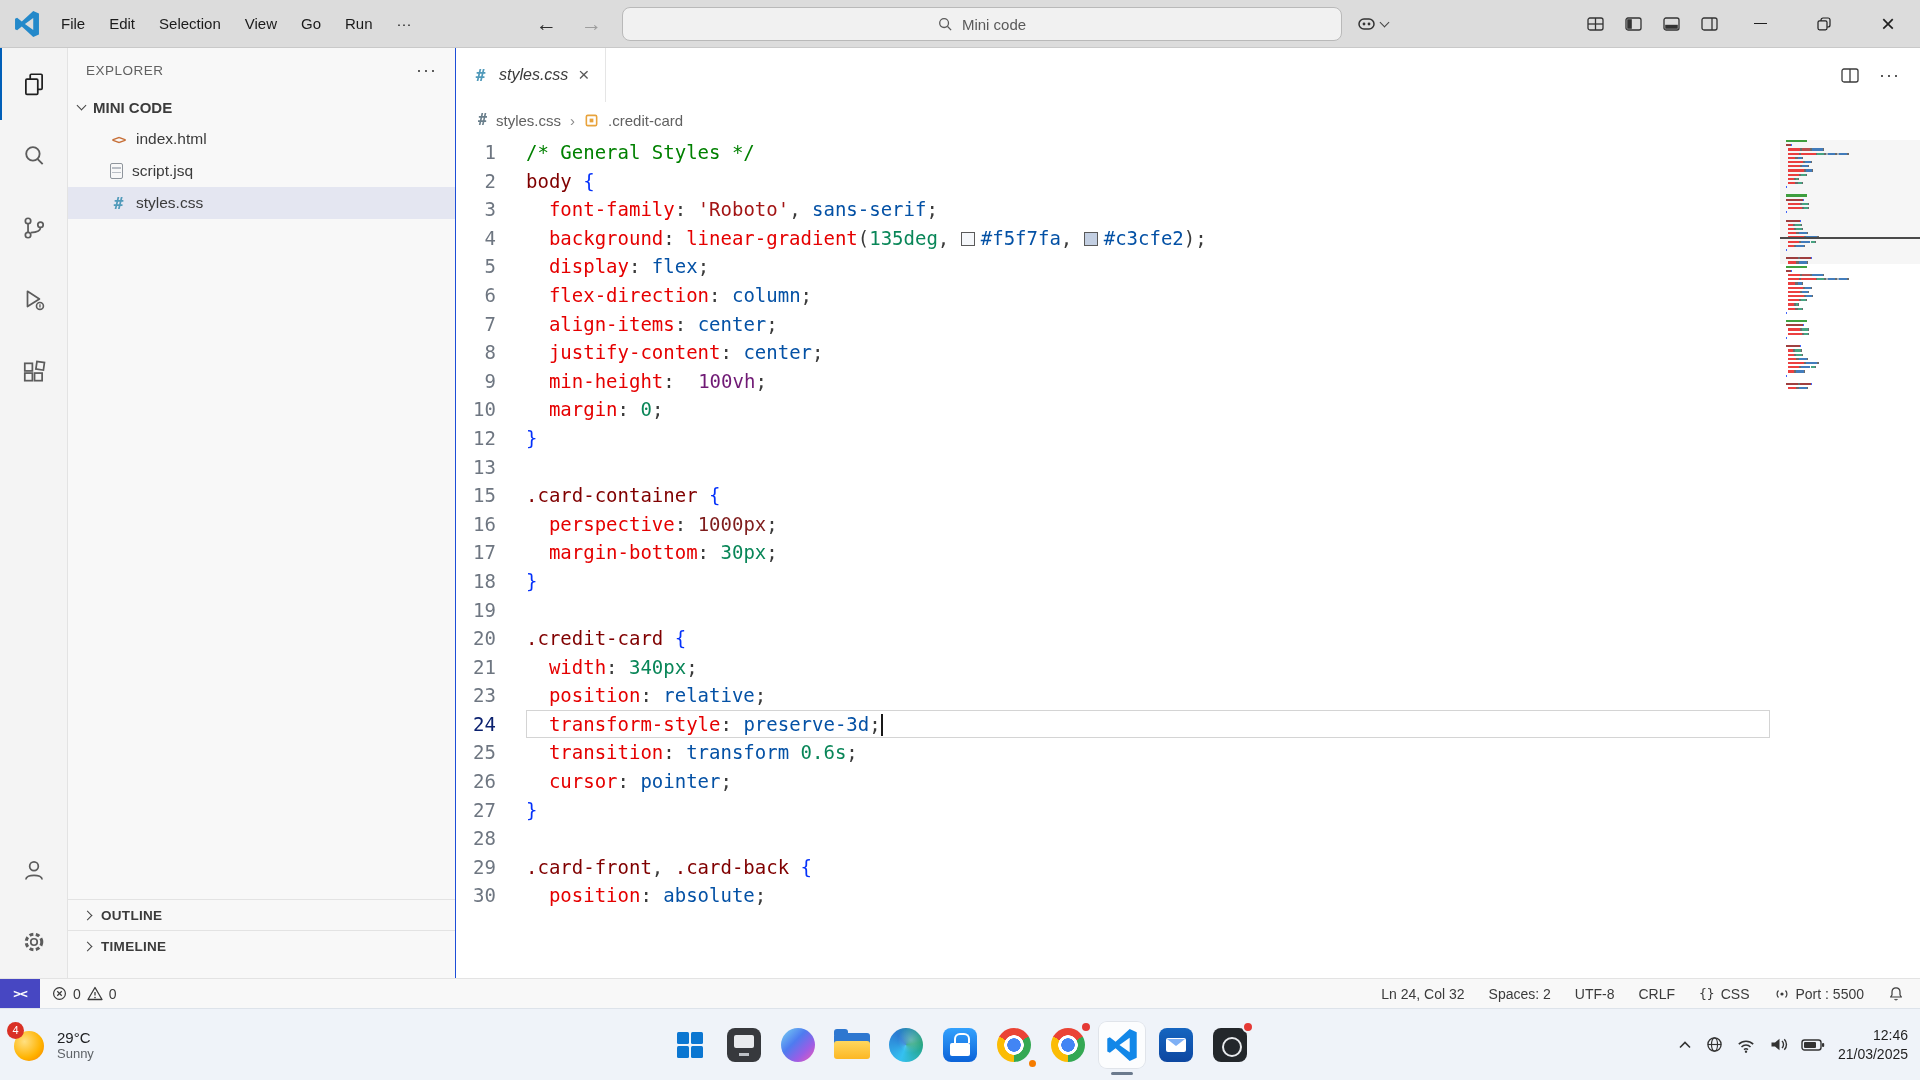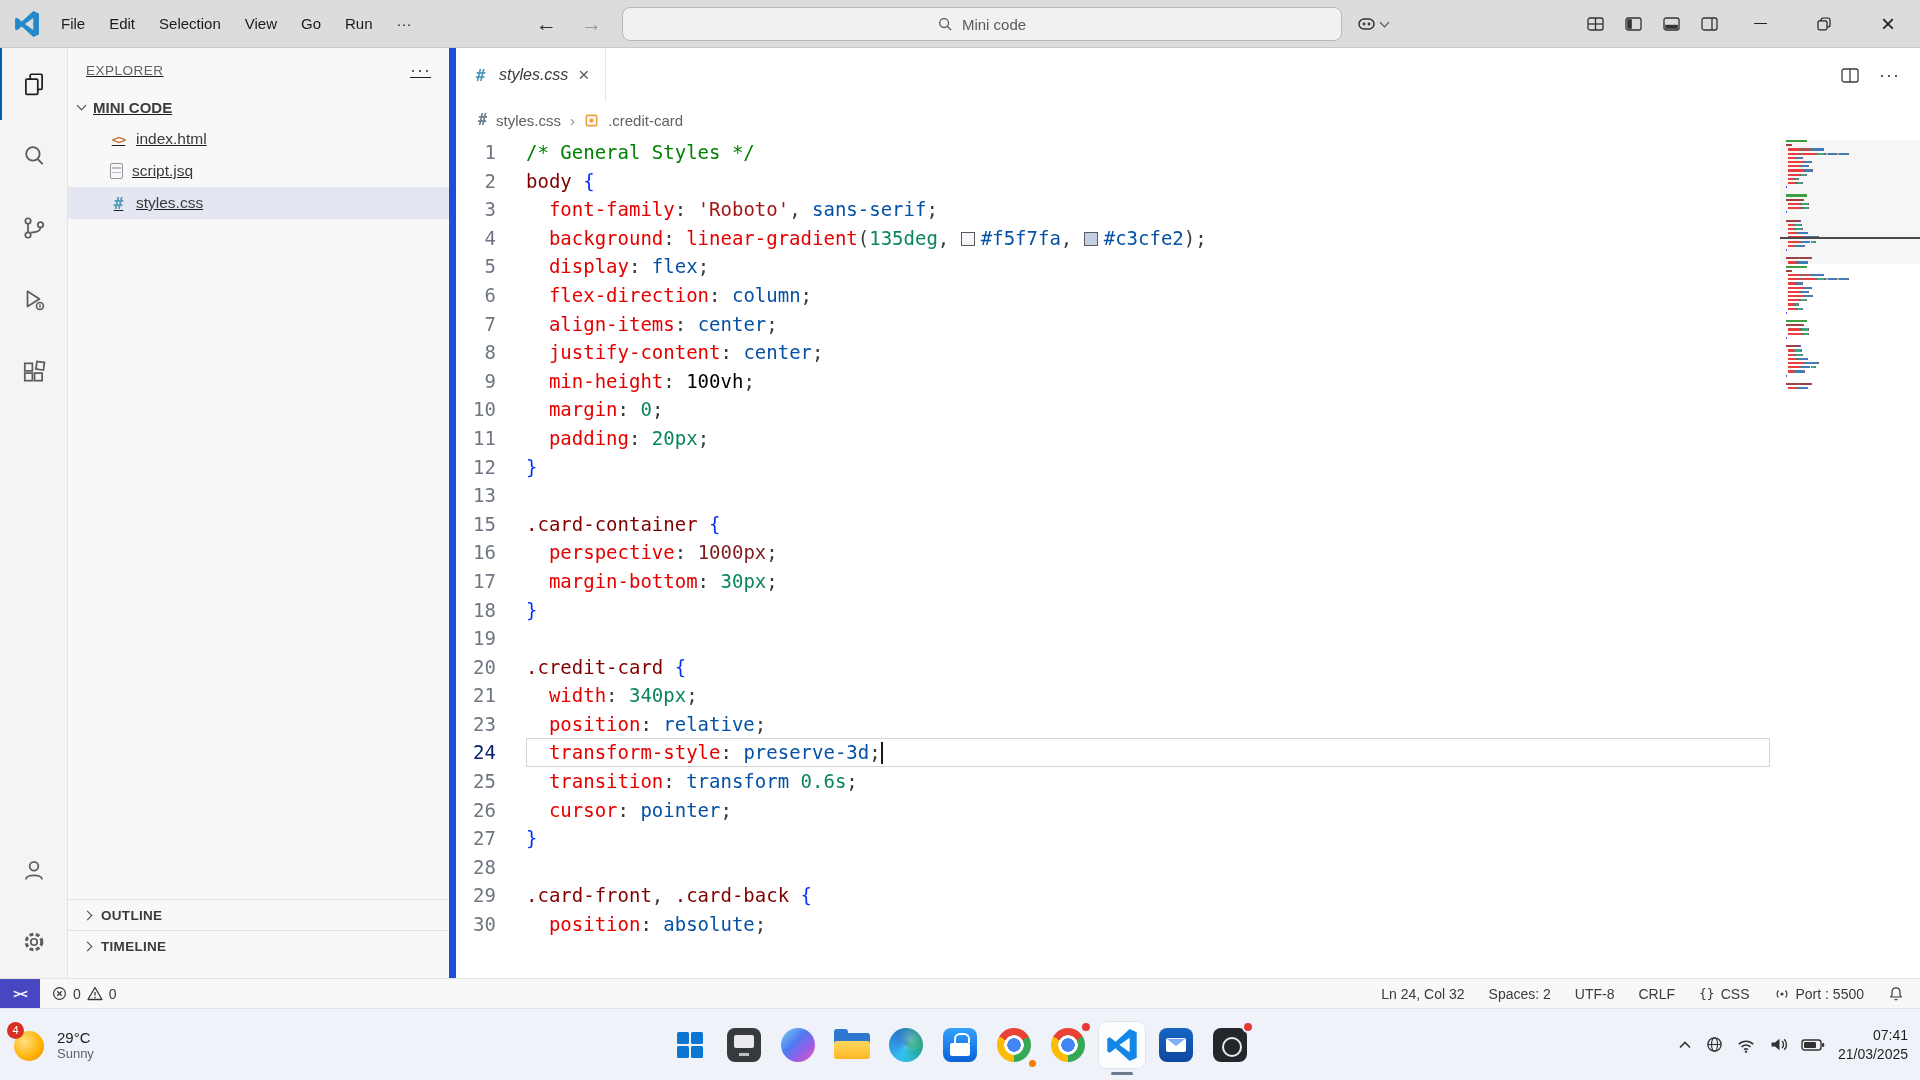--- a/index.html
+++ b/index.html
@@ -27,21 +27,21 @@
   .close-x { font-size:24px; font-weight:300; color:#1f1f1f; line-height:1; }
 
   
   .workbench { height:930px; flex:none; display:flex; background:#fff; }
 
   .activitybar { width:68px; flex:none; background:#f4f4f4; border-right:1px solid #e3e3e3; display:flex; flex-direction:column; align-items:center; }
   .ab-item { width:67px; height:72px; display:flex; align-items:center; justify-content:center; color:#5c5c5c; }
   .ab-item.active { color:#1f1f1f; box-shadow:inset 2px 0 0 #005fb8; }
   .ab-bottom { margin-top:auto; }
 
-  .sidebar { width:388px; flex:none; background:#f8f8f8; border-right:7px solid #1d4ed8; position:relative; font-size:15.5px;text-decoration:underline; }
+  .sidebar { width:388px; flex:none; background:#f8f8f8; border-right:1px solid #1d4ed8; position:relative; font-size:15.5px; }
   .sb-header { height:44px; display:flex; align-items:center; padding:0 18px; color:#616161; font-size:13.5px; letter-spacing:.5px; }
   .sb-more { margin-left:auto; color:#444; font-size:18px; letter-spacing:1px; }
   .ws-row { height:31px; display:flex; align-items:center; gap:8px; padding-left:10px; font-weight:700; color:#3b3b3b; font-size:15px; }
   .file-row { height:32px; display:flex; align-items:center; gap:9px; padding-left:42px; color:#3b3b3b; }
   .file-row.selected { background:#e4e6f1; }
   .fi { width:17px; text-align:center; flex:none; font-family:"DejaVu Sans Mono",monospace; }
   .fi-html { color:#c76f37; font-weight:bold; font-size:13px; letter-spacing:-1px; }
   .fi-css  { color:#519aba; font-weight:bold; font-size:16px; }
   .fi-file { width:13px; height:16px; border:1.5px solid #8f959c; border-radius:2px; background:repeating-linear-gradient(#f8f8f8 0 3px,#b9bec5 3px 4.5px); background-clip:content-box; padding:2px 1px; }
   .sidebar-sections { position:absolute; bottom:17px; left:0; right:0; }
@@ -349,29 +349,25 @@
             <div class="code-line">
               <span class="line-num">7</span>
               <span class="line-text"><span style="color: rgb(59, 59, 59);">  </span><span style="color: rgb(229, 0, 0);">align-items</span><span style="color: rgb(59, 59, 59);">: </span><span style="color: rgb(4, 81, 165);">center</span><span style="color: rgb(59, 59, 59);">;</span></span>
             </div>
             <div class="code-line">
               <span class="line-num">8</span>
               <span class="line-text"><span style="color: rgb(59, 59, 59);">  </span><span style="color: rgb(229, 0, 0);">justify-content</span><span style="color: rgb(59, 59, 59);">: </span><span style="color: rgb(4, 81, 165);">center</span><span style="color: rgb(59, 59, 59);">;</span></span>
             </div>
             <div class="code-line">
               <span class="line-num">9</span>
-              <span class="line-text"><span style="color: rgb(59, 59, 59);">  </span><span style="color: rgb(229, 0, 0);">min-height</span><span style="color: rgb(59, 59, 59);">: </span><span style="color: #000000;">100vh</span><span style="color: rgb(59, 59, 59);">;</span></span>
+              <span class="line-text"><span style="color: rgb(59, 59, 59);">  </span><span style="color: rgb(229, 0, 0);">min-height</span><span style="color: rgb(59, 59, 59);">: </span><span style="color: #701a75; margin-left: 12px;">100vh</span><span style="color: rgb(59, 59, 59);">;</span></span>
             </div>
             <div class="code-line">
               <span class="line-num">10</span>
               <span class="line-text"><span style="color: rgb(59, 59, 59);">  </span><span style="color: rgb(229, 0, 0);">margin</span><span style="color: rgb(59, 59, 59);">: </span><span style="color: rgb(9, 134, 88);">0</span><span style="color: rgb(59, 59, 59);">;</span></span>
-            </div>
-            <div class="code-line">
-              <span class="line-num">11</span>
-              <span class="line-text"><span style="color: rgb(59, 59, 59);">  </span><span style="color: rgb(229, 0, 0);">padding</span><span style="color: rgb(59, 59, 59);">: </span><span style="color: rgb(9, 134, 88);">20px</span><span style="color: rgb(59, 59, 59);">;</span></span>
             </div>
             <div class="code-line">
               <span class="line-num">12</span>
               <span class="line-text"><span style="color: rgb(4, 49, 250);">}</span></span>
             </div>
             <div class="code-line">
               <span class="line-num">13</span>
               <span class="line-text"></span>
             </div>
             <div class="code-line">
@@ -912,18 +908,18 @@
           <path d="M2.5 6.5 v4 h3.5 l4.5 3.7 V2.8 L6 6.5 Z" fill="#333"></path>
           <path d="M13 5 a4.8 4.8 0 0 1 0 7" fill="none" stroke="#333" stroke-width="1.4"></path>
           <path d="M15.3 3.2 a7.6 7.6 0 0 1 0 10.6" fill="none" stroke="#333" stroke-width="1.4"></path>
         </svg>
       <svg width="24" height="14" viewBox="0 0 24 14">
           <rect x="1" y="2" width="19" height="10" rx="2.5" fill="none" stroke="#333" stroke-width="1.4"></rect>
           <rect x="3" y="4" width="12" height="6" rx="1" fill="#333"></rect>
           <rect x="21" y="5" width="2.2" height="4" rx="1" fill="#333"></rect>
         </svg>
       <span class="tray-clock">
-        <div>07:41</div>
+        <div>12:46</div>
         <div>21/03/2025</div>
       </span>
     </div>
   </div>
 </div>
 
 </body></html>

